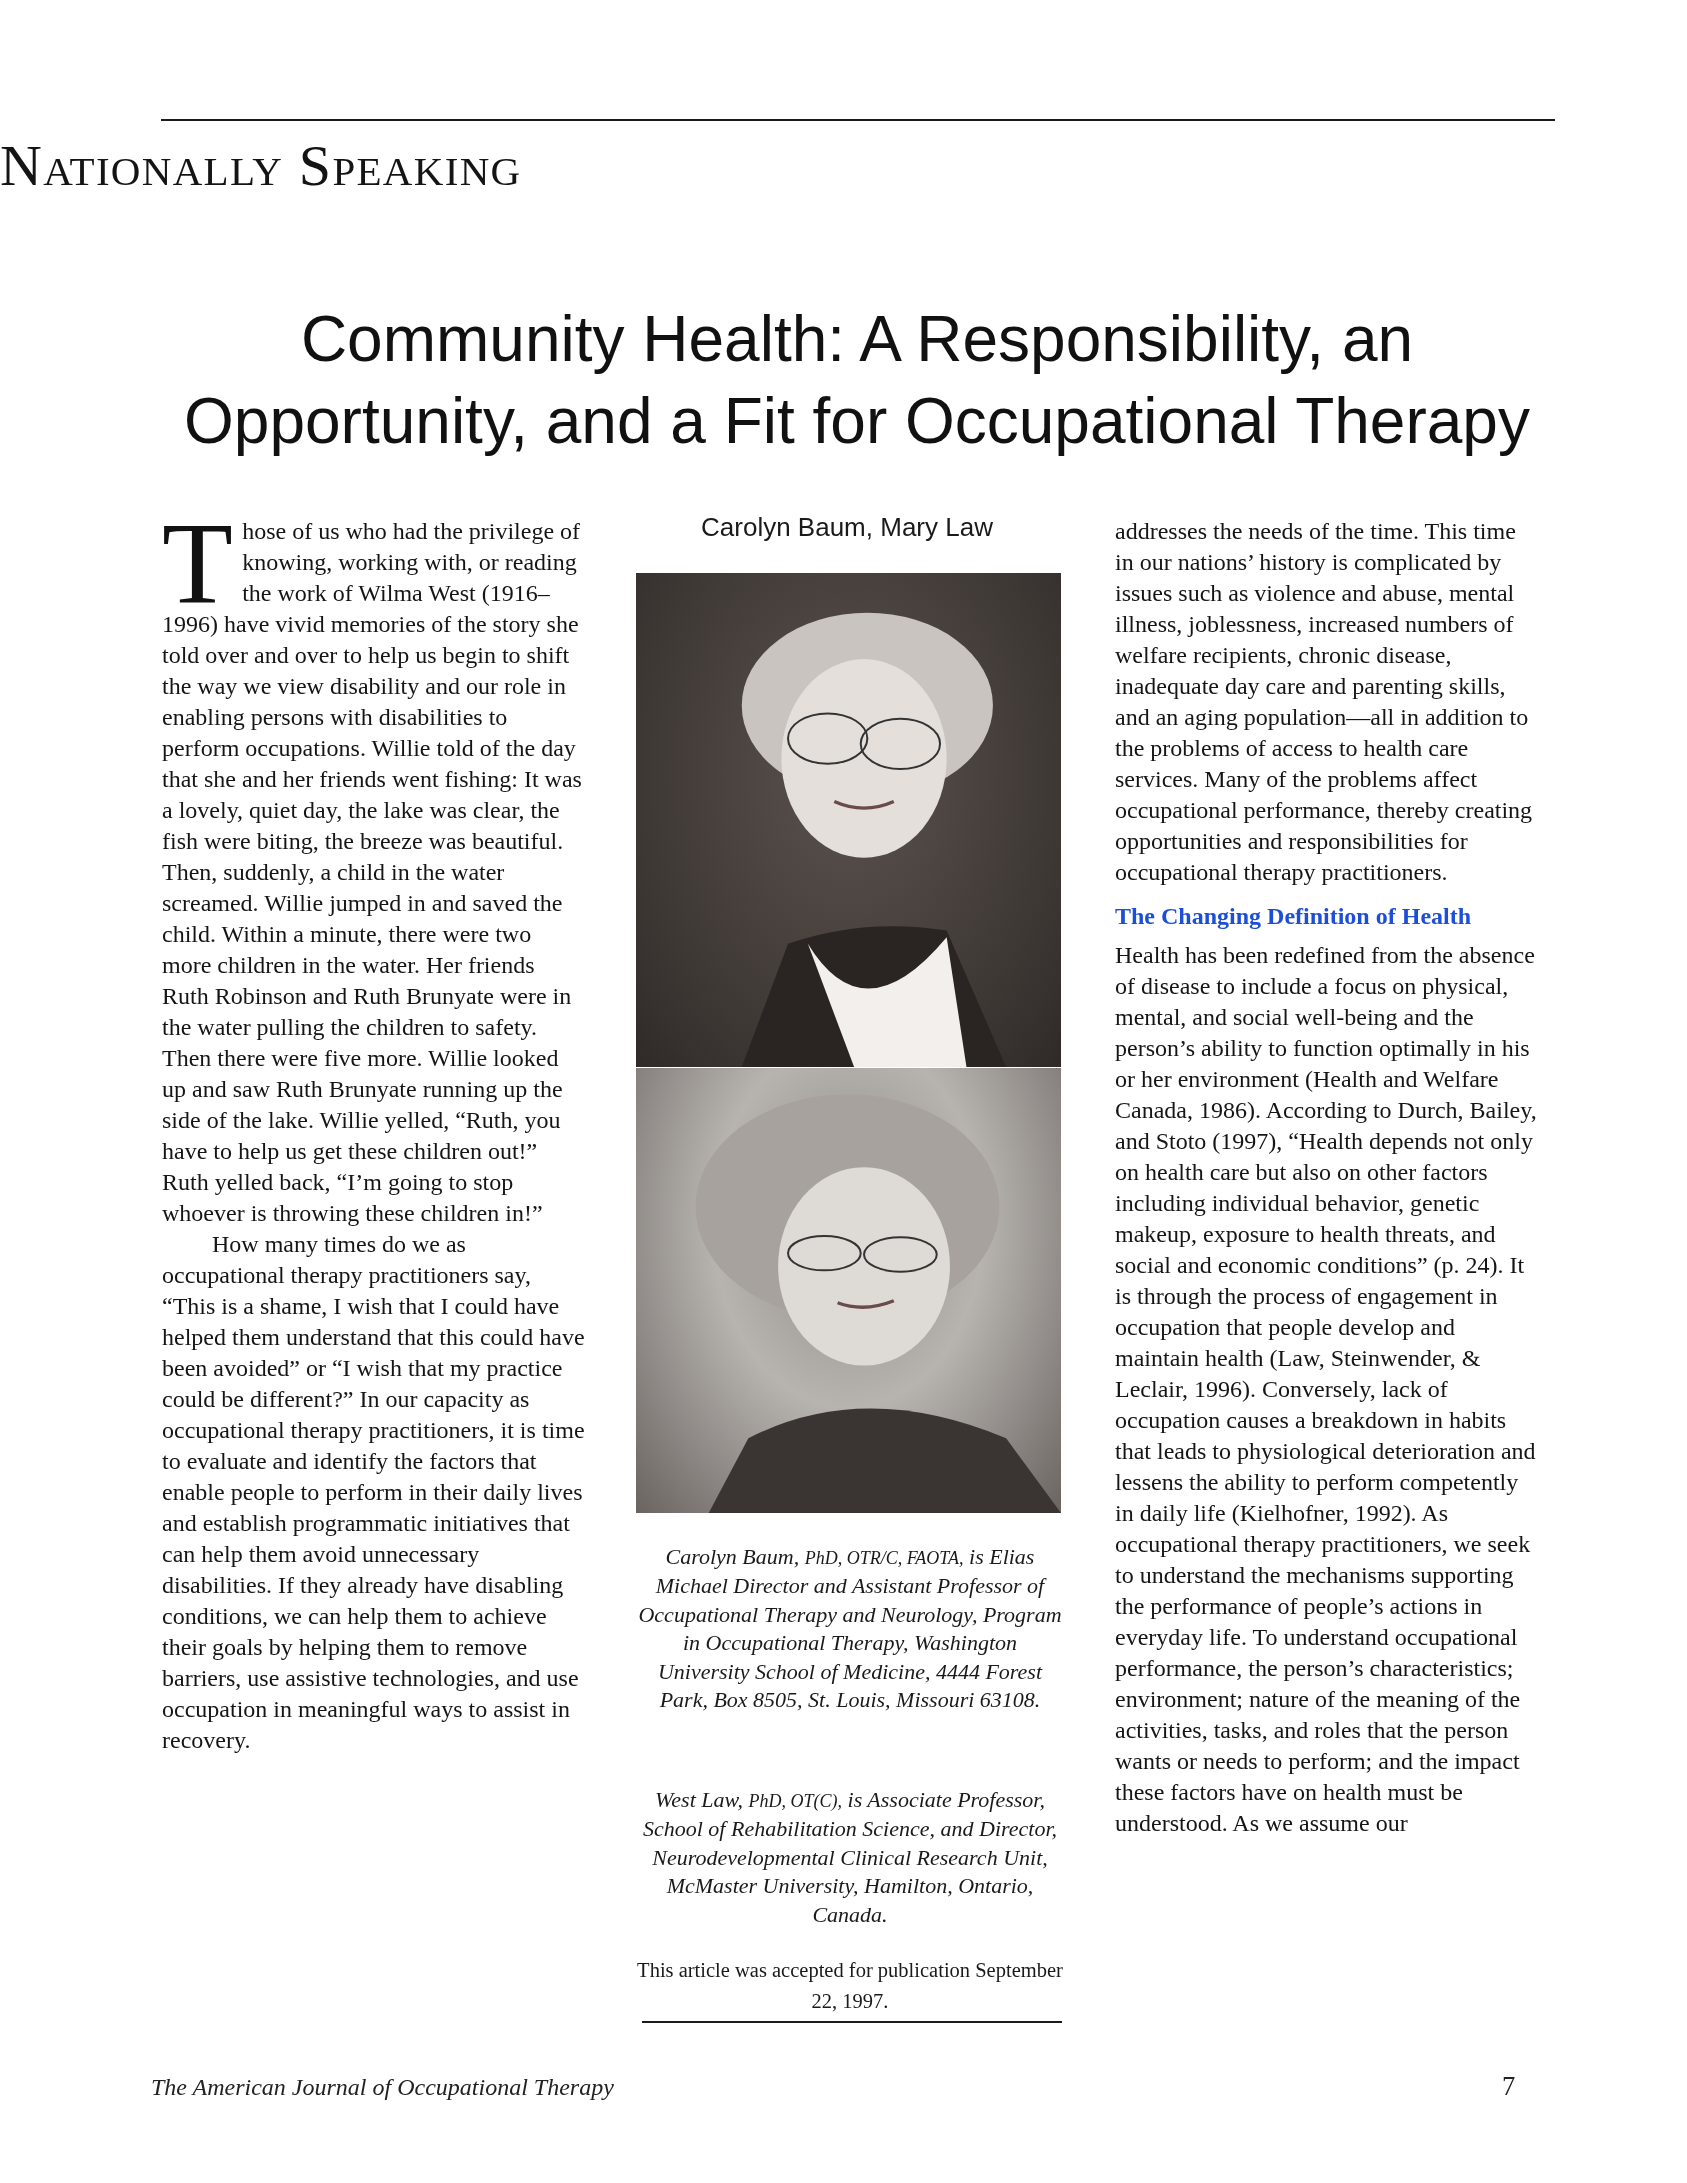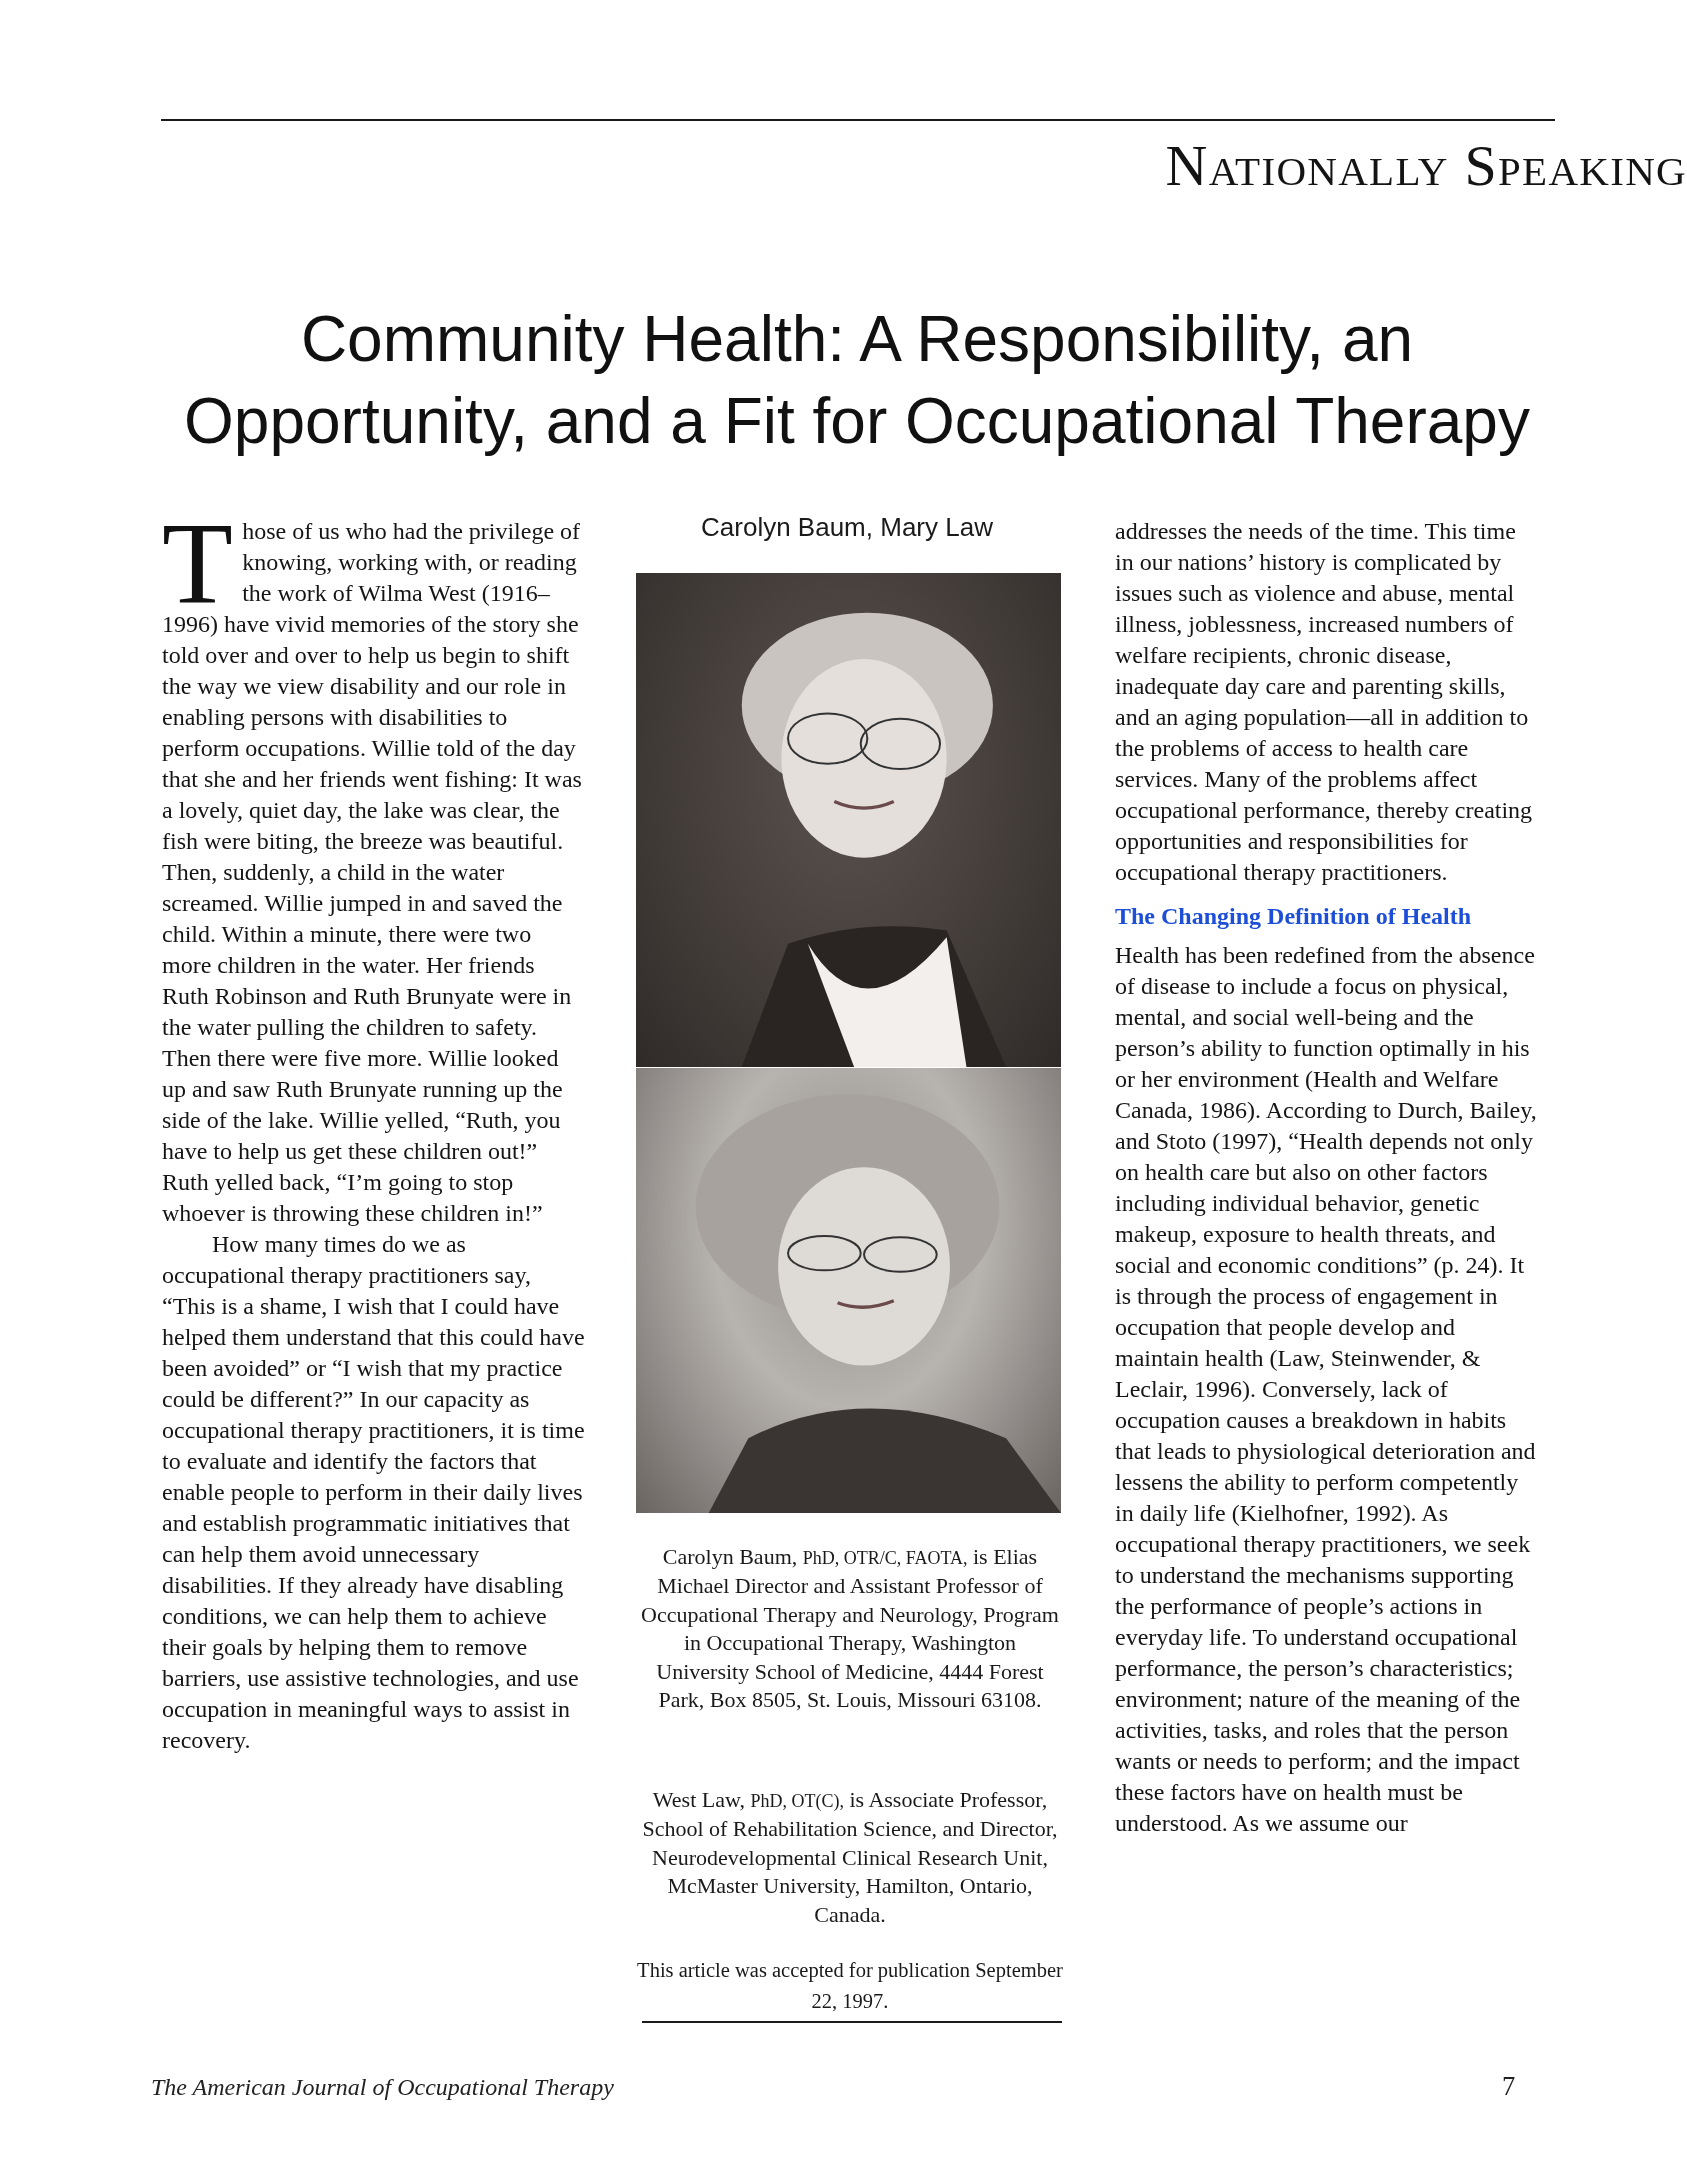--- a/index.html
+++ b/index.html
@@ -6,21 +6,21 @@
     body {
       width: 1687px; height: 2183px; position: relative; overflow: hidden;
       font-family: "DejaVu Serif", "Liberation Serif", serif;
       color: #161616;
     }
     .top-rule {
       position: absolute; left: 161px; top: 119px; width: 1394px; height: 0;
       border-top: 2.6px solid #1a1a1a;
     }
     .section-kicker {
-      position: absolute; left: 0; top: 132px; width: 1687px; text-align: right;
+      position: absolute; left: 0; top: 132px; width: 1687px; text-align: left;
       font-family: "Liberation Serif", serif; font-size: 58px; letter-spacing: 1.3px;
       font-variant: small-caps; font-weight: normal; margin: 0; color: #141414;
     }
     .article-title {
       position: absolute; left: 159px; top: 298px; width: 1396px; text-align: center;
       font-family: Liberation Sans, sans-serif; font-size: 64px; line-height: 82px;
       font-weight: normal; margin: 0; color: #111;
     }
     .col {
       position: absolute; top: 516px;
@@ -43,21 +43,21 @@
       position: absolute; left: 636px; width: 425px; overflow: hidden;
       background: #4a4340;
     }
     .photo-baum { top: 573px; height: 494px;
       background: radial-gradient(ellipse at 50% 40%, #5a524e 0%, #3e3835 70%, #2f2a28 100%); }
     .photo-law { top: 1068px; height: 445px;
       background: radial-gradient(ellipse at 50% 35%, #8e8a86 0%, #b7b3af 45%, #6a6461 100%); }
     .photo svg { position: absolute; left: 0; top: 0; width: 100%; height: 100%; }
     .bio {
       position: absolute; left: 635px; width: 430px; text-align: center;
-      font-family: "Liberation Serif", serif; 
+      font-family: "Liberation Serif", serif; font-style: italic;
       font-size: 22px; line-height: 28.4px; color: #1a1a1a; margin: 0;
     }
     .bio .cred { font-size: 18px; }
     .bio-baum { top: 1543px; }
     .bio-law { top: 1786px; }
     .accepted {
       position: absolute; left: 635px; top: 1955px; width: 430px; text-align: center;
       font-family: "Liberation Serif", serif; font-size: 20.5px; line-height: 31px; color: #1a1a1a; margin: 0;
     }
     .bottom-rule {

